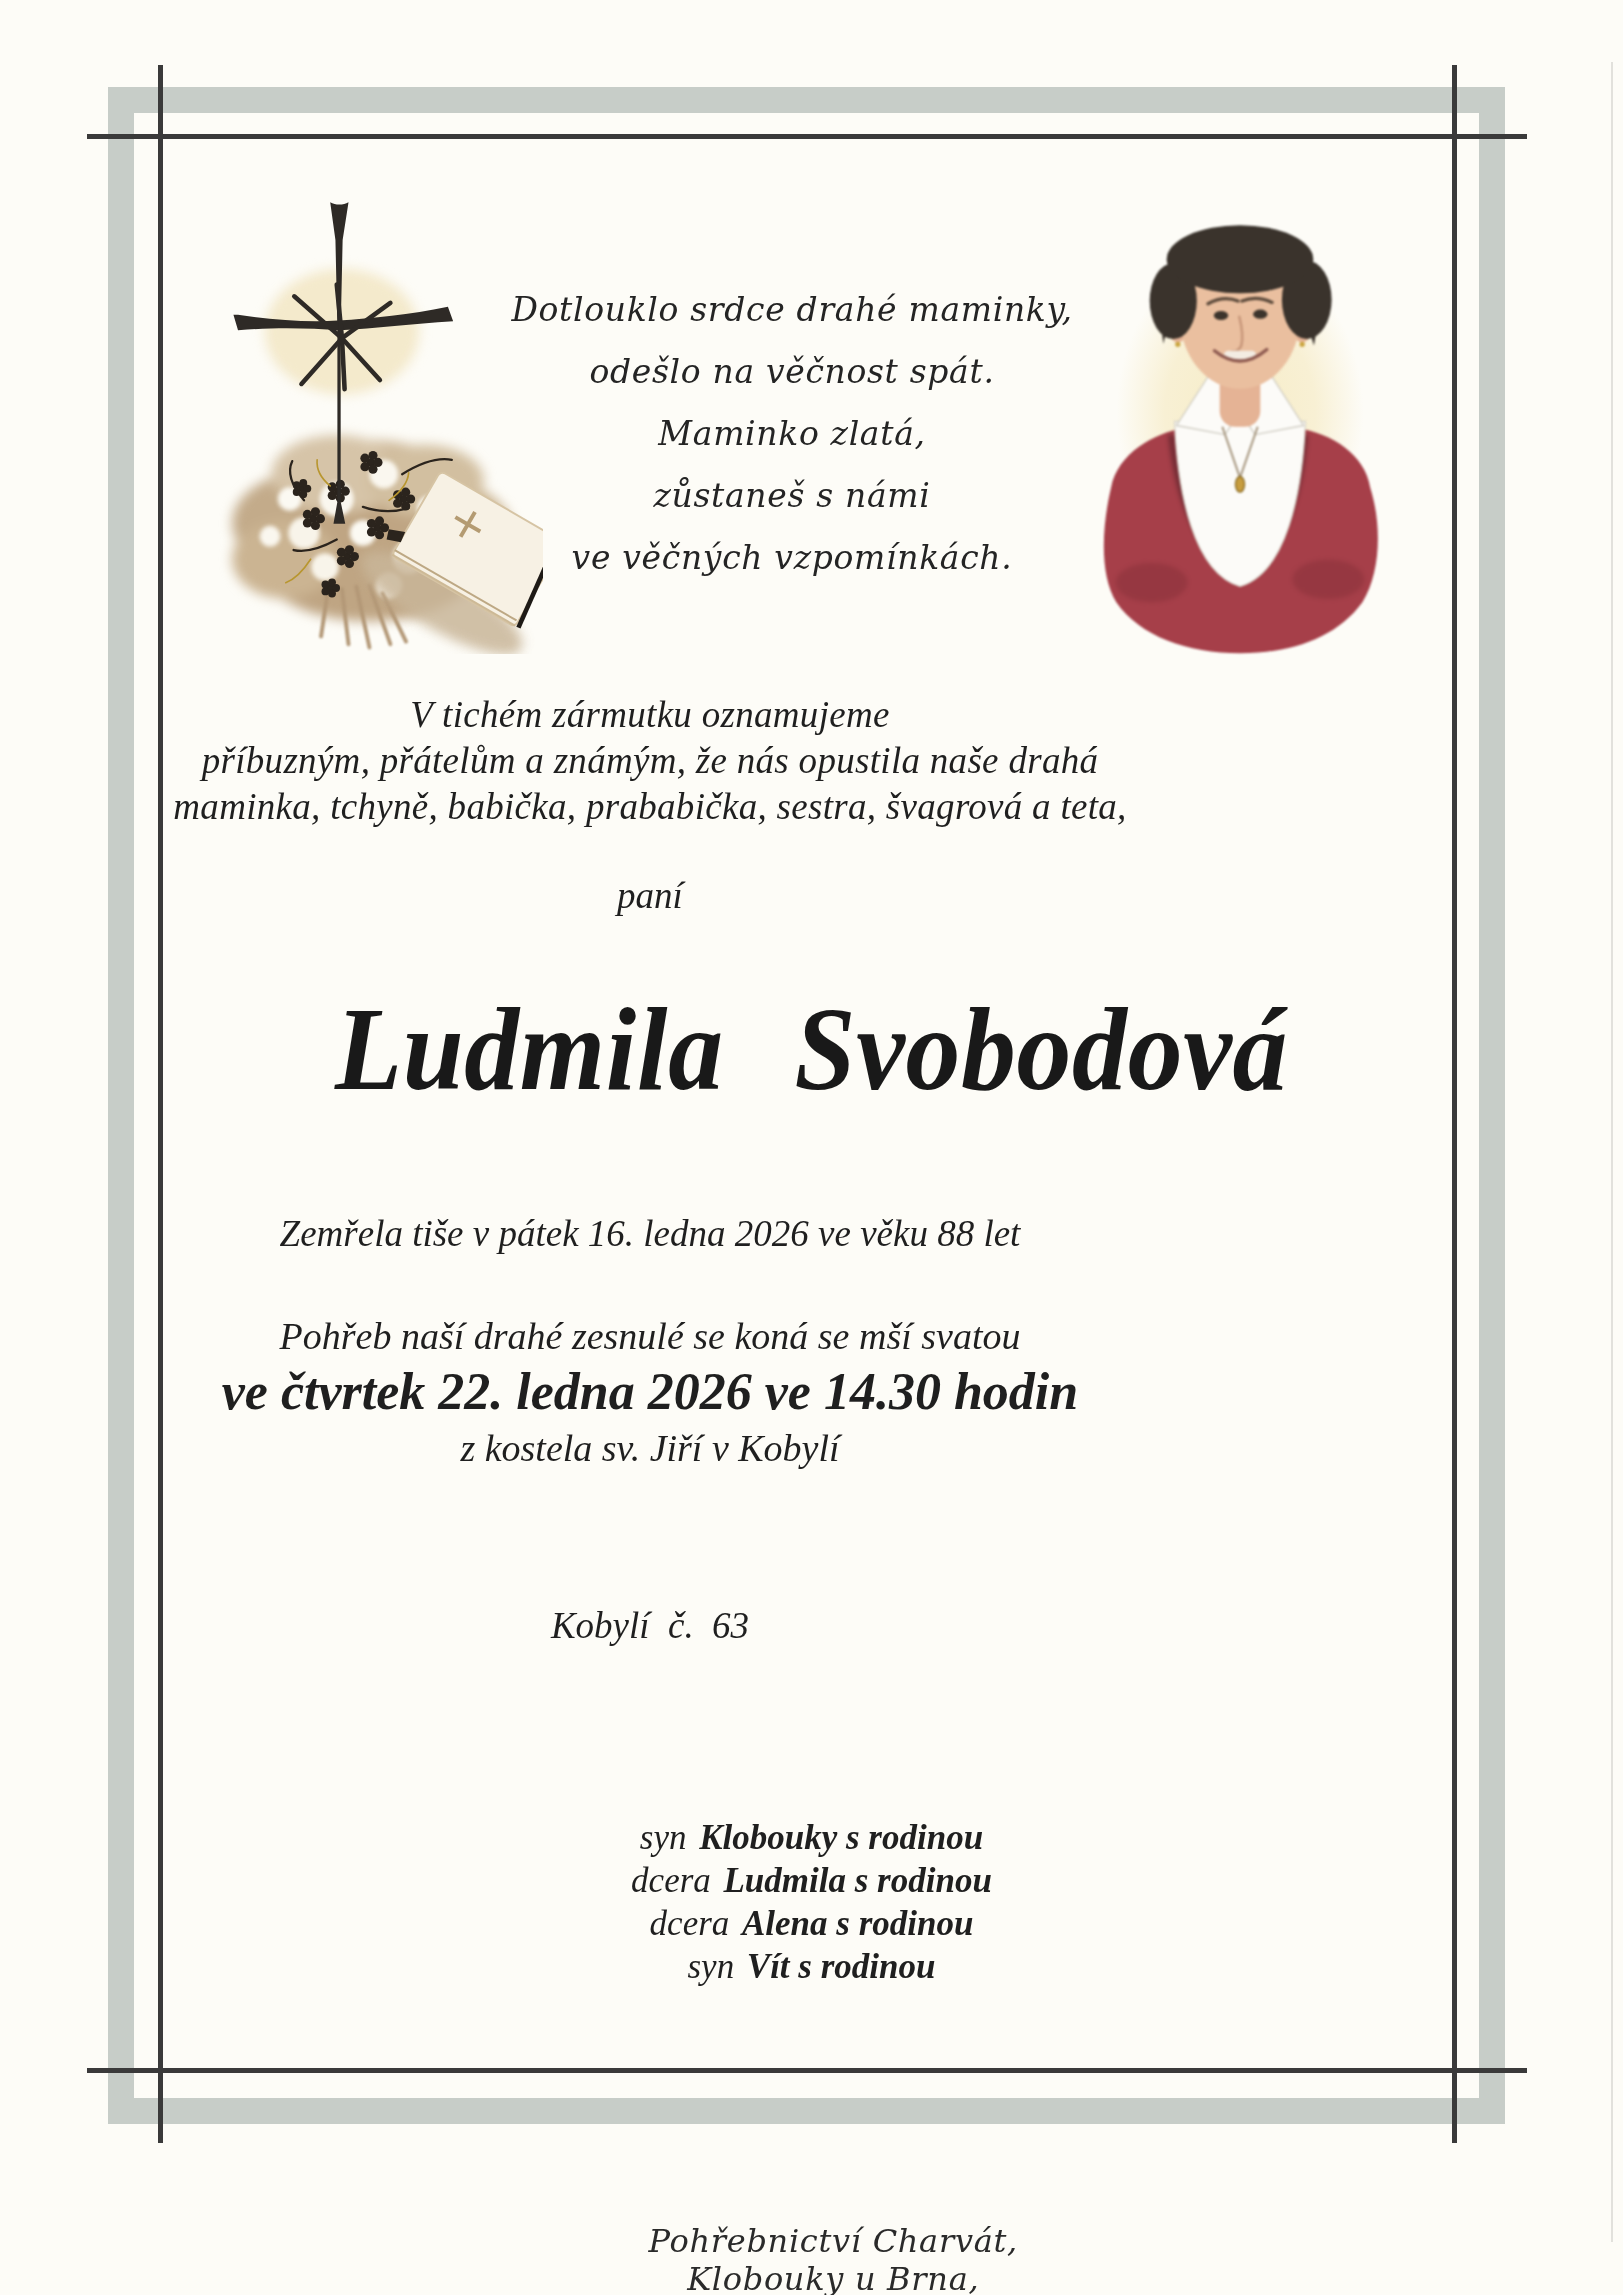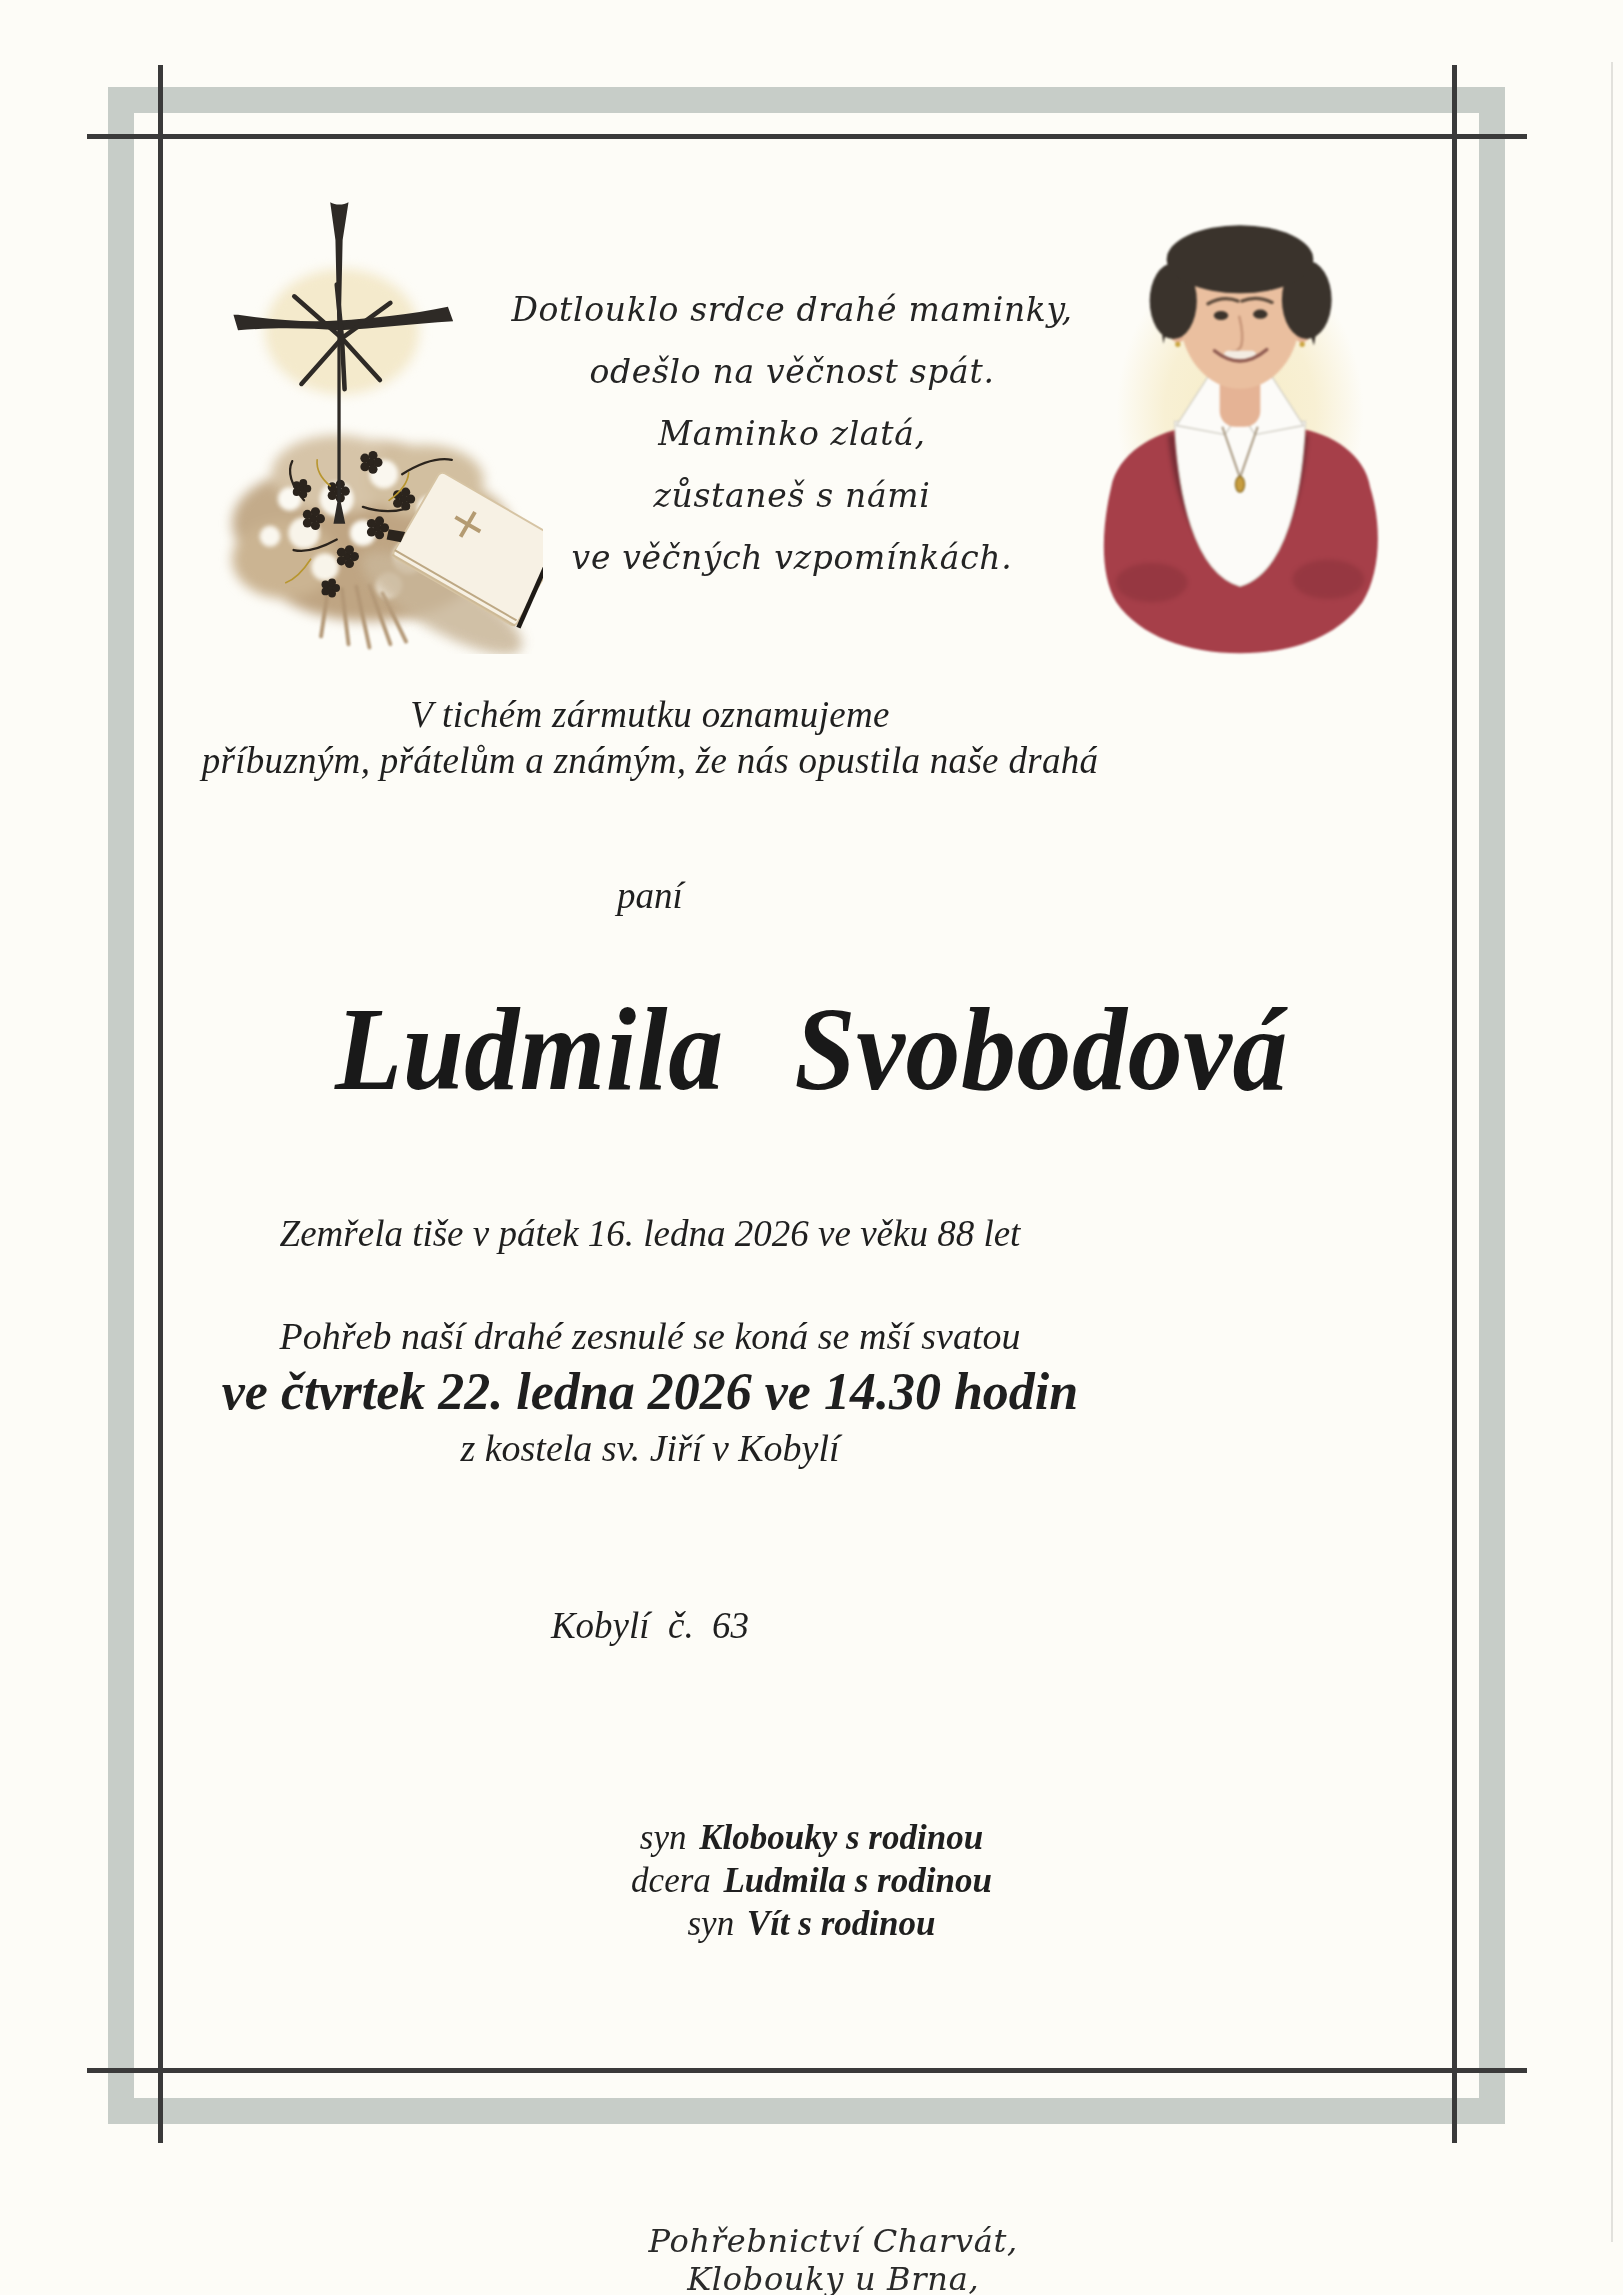--- a/index.html
+++ b/index.html
@@ -280,20 +280,21 @@
     <div>Dotlouklo srdce drahé maminky,</div>
     <div>odešlo na věčnost spát.</div>
     <div>Maminko zlatá,</div>
     <div>zůstaneš s námi</div>
     <div>ve věčných vzpomínkách.</div>
   </div>
 
   <div class="center-text announce">
     <div>V tichém zármutku oznamujeme</div>
     <div>příbuzným, přátelům a známým, že nás opustila naše drahá</div>
+    <div>maminka, tchyně, babička, prababička, sestra, švagrová a teta,</div>
   </div>
 
   <div class="center-text salutation">paní</div>
 
   <h1 class="deceased-name">Ludmila Svobodová</h1>
 
   <div class="center-text death-info">Zemřela tiše v pátek 16. ledna 2026 ve věku 88 let</div>
 
   <div class="center-text funeral">
     <div>Pohřeb naší drahé zesnulé se koná se mší svatou</div>
@@ -307,20 +308,24 @@
   <div class="family-list">
     <div class="family-row">
       <span class="prefix">syn</span>
       <span class="name">Klobouky s rodinou</span>
     </div>
     <div class="family-row">
       <span class="prefix">dcera</span>
       <span class="name">Ludmila s rodinou</span>
     </div>
     <div class="family-row">
+      <span class="prefix">dcera</span>
+      <span class="name">Alena s rodinou</span>
+    </div>
+    <div class="family-row">
       <span class="prefix">syn</span>
       <span class="name">Vít s rodinou</span>
     </div>
   </div>
 
   <div class="footer-line">
     <span class="seg">Pohřebnictví Charvát,</span>
     <span class="seg">Klobouky u Brna,</span>
     
     

